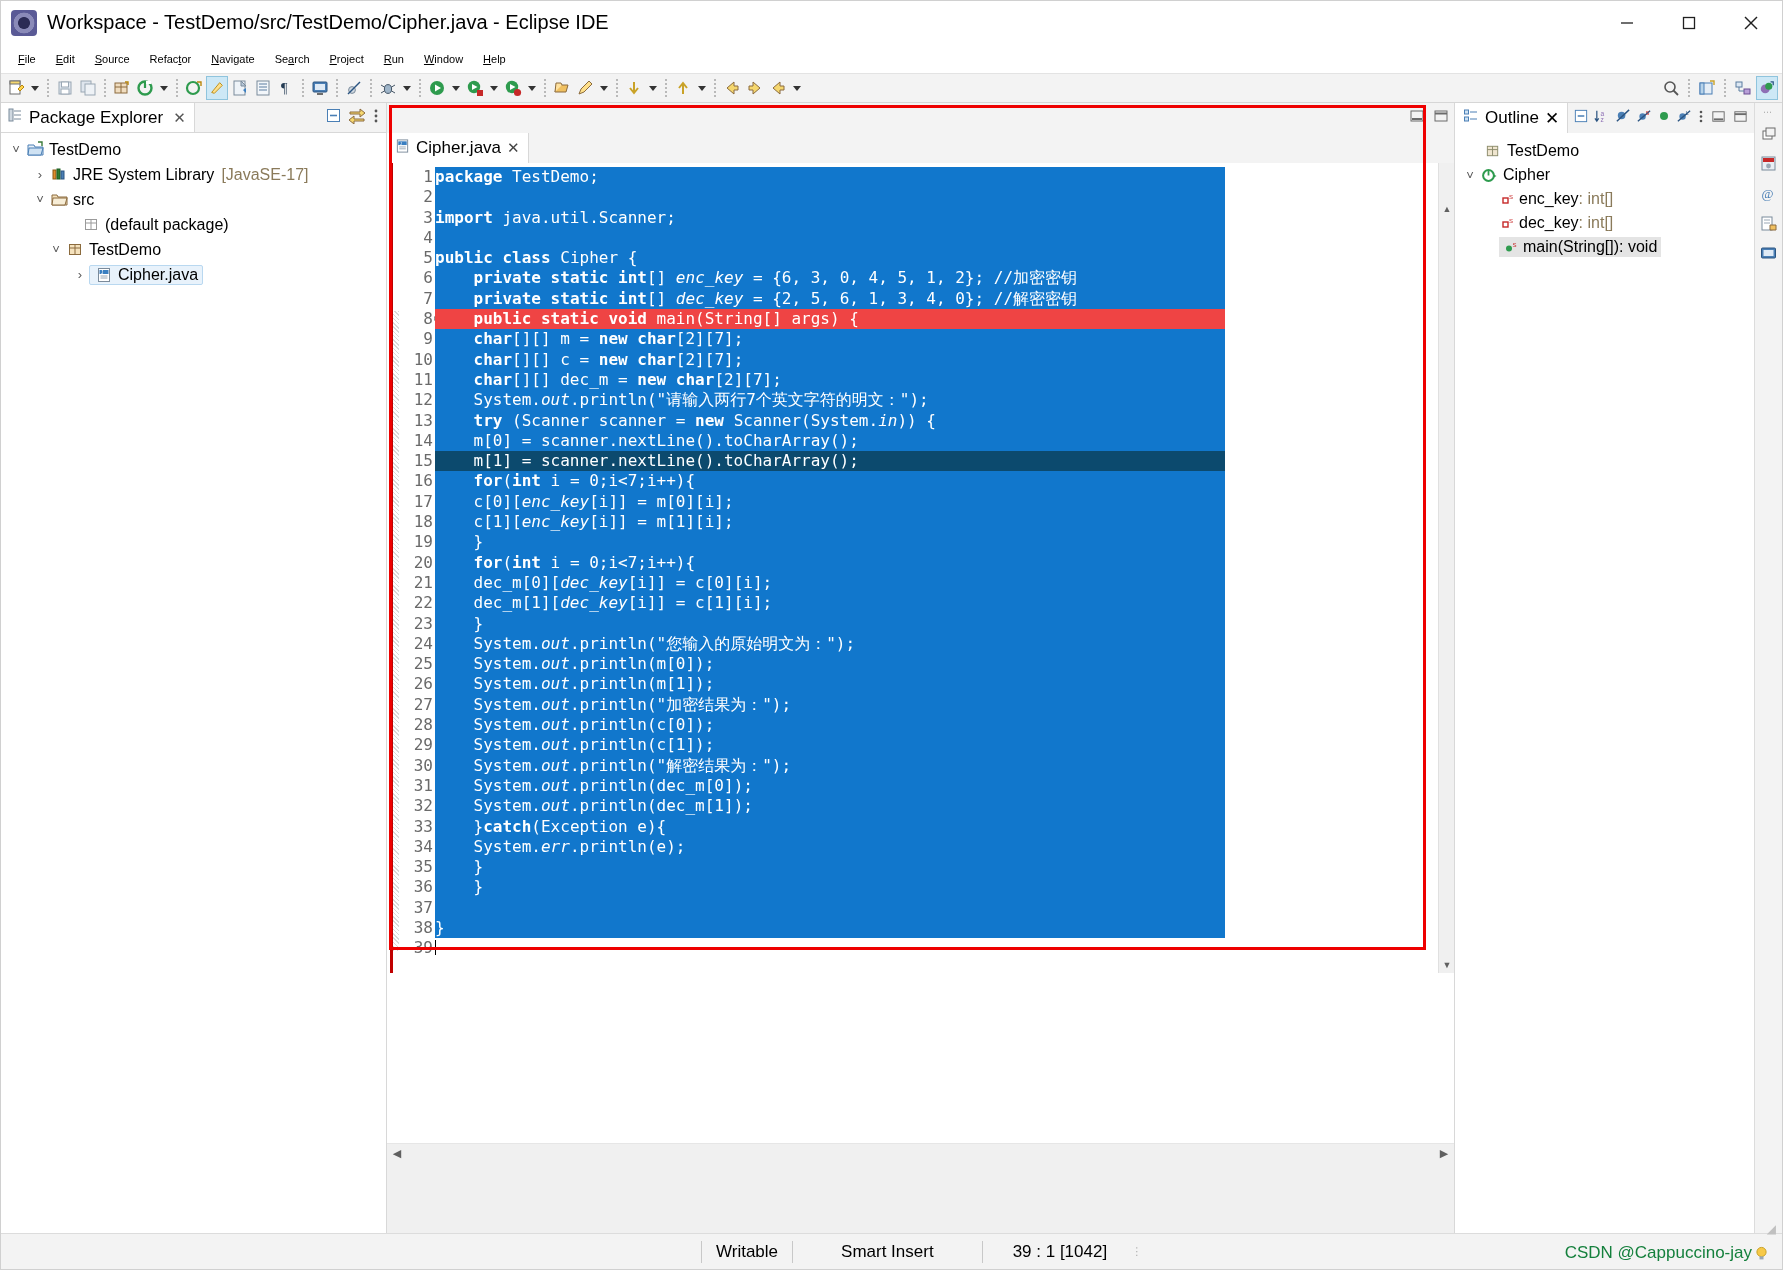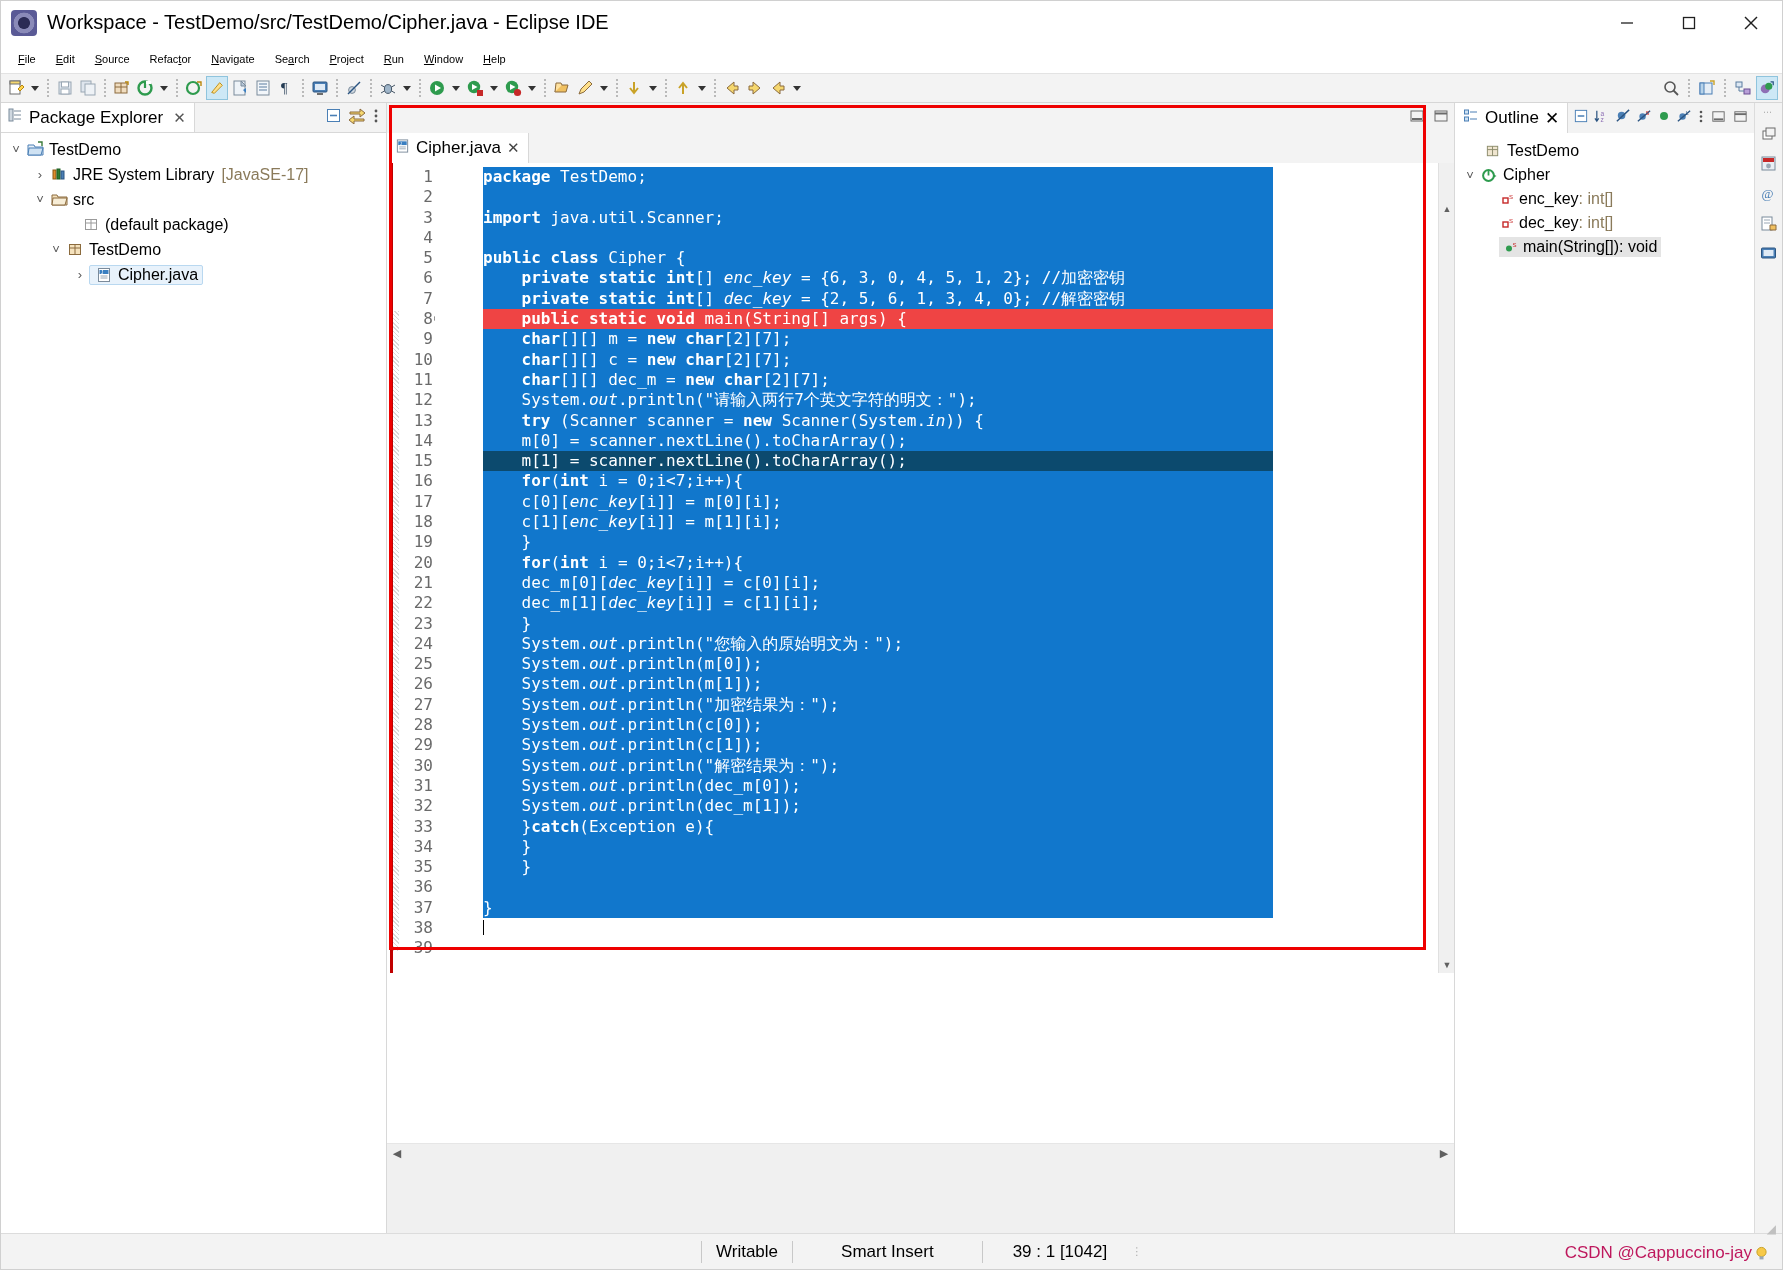--- a/index.html
+++ b/index.html
@@ -181,21 +181,21 @@
     width: 11px; height: 11px; border: 1px solid #777; border-radius: 50%;
     background: #fff; font-size: 9px; line-height: 9px; text-align: center; color: #333;
   }
   .code-scroll {
     flex: 1; position: relative; background: #ffffff;
     padding-top: 4px; overflow: hidden;
   }
   .code-line {
     height: 20.3px; line-height: 20.3px;
     font-family: "DejaVu Sans Mono", monospace; font-size: 16px;
-    white-space: pre; color: #ffffff; margin-left: 48px;
+    white-space: pre; color: #ffffff;
   }
   .code-line .selbg { background: #1177cc; }
   .caret {
     display: inline-block; width: 1px; height: 15px;
     background: #000; vertical-align: -2px;
   }
   .ed-vscroll {
     width: 16px; flex: 0 0 auto; background: #f0f0f0;
     border-left: 1px solid #e0e0e0; position: relative;
   }
@@ -238,21 +238,21 @@
     height: 36px; min-height: 36px; background: #f3f3f3;
     border-top: 1px solid #dcdcdc;
     display: flex; align-items: center; font-size: 17px; color: #000;
     position: relative;
   }
   .st-cell { padding: 0 14px; height: 22px; display: flex; align-items: center; text-align: center; }
   .st-div { width: 1px; height: 22px; background: #c8c8c8; }
   .st-dots { color: #b0b0b0; font-size: 11px; letter-spacing: 1px; margin-left: 10px; }
   .watermark {
     position: absolute; right: 14px; bottom: 6px;
-    font-size: 17px; color: #be185d; white-space: nowrap;
+    font-size: 17px; color: #15803d; white-space: nowrap;
   }
   .bulb {
     display:inline-block; width: 13px; height: 15px; margin-left: 3px;
     vertical-align: -3px;
   }
   .ghost-row {
     height: 18px; background: #ffffff;
   }
   .sash-grip {
     position: absolute; right: 6px; top: -12px; color: #c0c0c0; font-size: 12px;
@@ -727,20 +727,21 @@
               <div class="code-line"><span class="selbg" style="background: rgb(17, 119, 204); display: inline-block; min-width: 790px;">&nbsp;&nbsp;&nbsp;&nbsp;System.<i>out</i>.println("您输入的原始明文为：");</span></div>
               <div class="code-line"><span class="selbg" style="background: rgb(17, 119, 204); display: inline-block; min-width: 790px;">&nbsp;&nbsp;&nbsp;&nbsp;System.<i>out</i>.println(m[0]);</span></div>
               <div class="code-line"><span class="selbg" style="background: rgb(17, 119, 204); display: inline-block; min-width: 790px;">&nbsp;&nbsp;&nbsp;&nbsp;System.<i>out</i>.println(m[1]);</span></div>
               <div class="code-line"><span class="selbg" style="background: rgb(17, 119, 204); display: inline-block; min-width: 790px;">&nbsp;&nbsp;&nbsp;&nbsp;System.<i>out</i>.println("加密结果为：");</span></div>
               <div class="code-line"><span class="selbg" style="background: rgb(17, 119, 204); display: inline-block; min-width: 790px;">&nbsp;&nbsp;&nbsp;&nbsp;System.<i>out</i>.println(c[0]);</span></div>
               <div class="code-line"><span class="selbg" style="background: rgb(17, 119, 204); display: inline-block; min-width: 790px;">&nbsp;&nbsp;&nbsp;&nbsp;System.<i>out</i>.println(c[1]);</span></div>
               <div class="code-line"><span class="selbg" style="background: rgb(17, 119, 204); display: inline-block; min-width: 790px;">&nbsp;&nbsp;&nbsp;&nbsp;System.<i>out</i>.println("解密结果为：");</span></div>
               <div class="code-line"><span class="selbg" style="background: rgb(17, 119, 204); display: inline-block; min-width: 790px;">&nbsp;&nbsp;&nbsp;&nbsp;System.<i>out</i>.println(dec_m[0]);</span></div>
               <div class="code-line"><span class="selbg" style="background: rgb(17, 119, 204); display: inline-block; min-width: 790px;">&nbsp;&nbsp;&nbsp;&nbsp;System.<i>out</i>.println(dec_m[1]);</span></div>
               <div class="code-line"><span class="selbg" style="background: rgb(17, 119, 204); display: inline-block; min-width: 790px;">&nbsp;&nbsp;&nbsp;&nbsp;}<b>catch</b>(Exception&nbsp;e){</span></div>
+              <div class="code-line"><span class="selbg" style="background: rgb(17, 119, 204); display: inline-block; min-width: 790px;">&nbsp;&nbsp;&nbsp;&nbsp;System.<i>err</i>.println(e);</span></div>
               <div class="code-line"><span class="selbg" style="background: rgb(17, 119, 204); display: inline-block; min-width: 790px;">&nbsp;&nbsp;&nbsp;&nbsp;}</span></div>
               <div class="code-line"><span class="selbg" style="background: rgb(17, 119, 204); display: inline-block; min-width: 790px;">&nbsp;&nbsp;&nbsp;&nbsp;}</span></div>
               <div class="code-line"><span class="selbg" style="background: rgb(17, 119, 204); display: inline-block; min-width: 790px;">&nbsp;</span></div>
               <div class="code-line"><span class="selbg" style="background: rgb(17, 119, 204); display: inline-block; min-width: 790px;">}</span></div>
               <div class="code-line" style="color: rgb(0, 0, 0);"><span class="caret"></span></div>
             </div>
           <div class="ed-vscroll">
             <div class="sb-arrow" style="top:38px">▲</div>
             <div class="sb-arrow" style="bottom:0">▼</div>
           </div>

